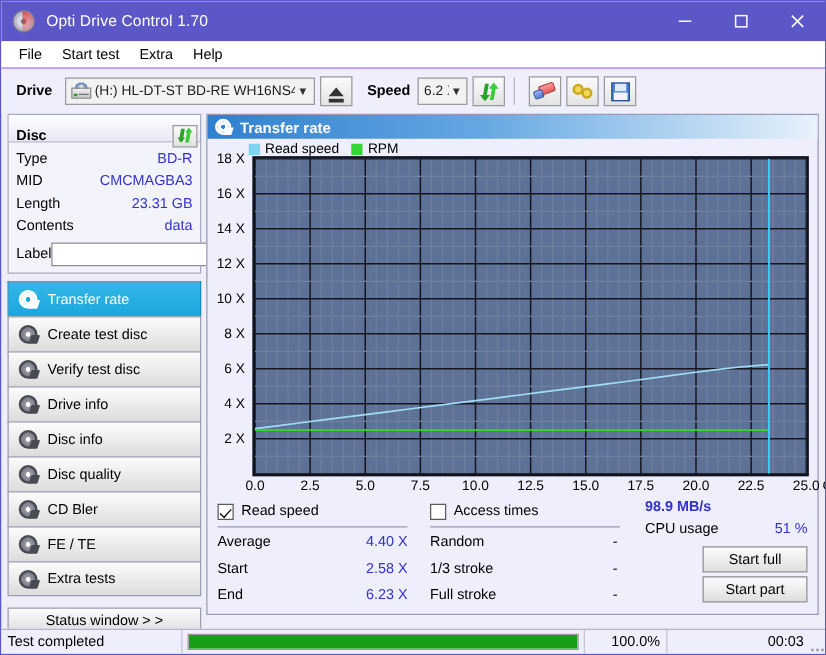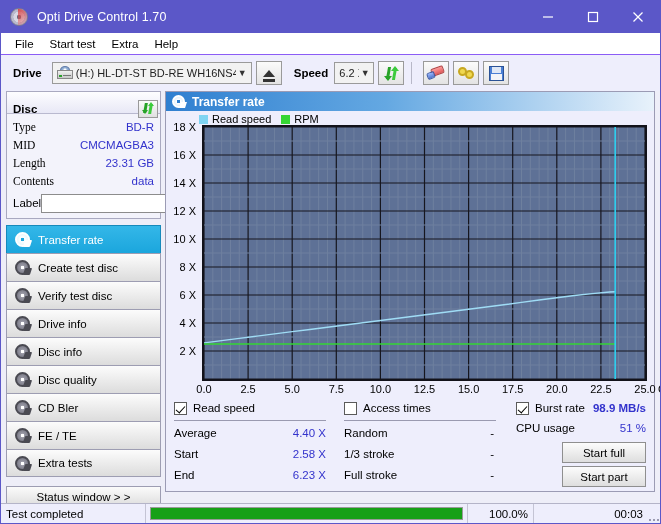--- a/index.html
+++ b/index.html
@@ -204,21 +204,21 @@
     width: 20px; height: 18px;
     background: linear-gradient(#fbfbfb, #e0e0e0);
     border: 1px solid #9a9a9a;
     display: flex; align-items: center; justify-content: center;
   }
   .disc-rows { padding: 4px 6px 5px 6px; }
   .drow {
     display: flex; justify-content: space-between;
     font-size: 11.5px; line-height: 16px; padding: 1px 0;
   }
-  .drow .k { color: #000; font-family: Liberation Serif, serif; }
+  .drow .k { color: #000; }
   .drow .v { color: #3333cc; }
   .label-row { display: flex; align-items: center; margin-top: 3px; }
   .label-row .k { width: 40px; font-size: 11.5px; }
   .label-input {
     flex: 1 1 auto; height: 19px;
     background: #ffffff; border: 1px solid #8c8c8c;
     margin-right: 4px;
   }
   .cd-btn {
     width: 22px; height: 20px;
@@ -747,24 +747,20 @@
               <span class="v dash">-</span>
             </div>
             <div class="srow">
               <span class="k">Full stroke</span>
               <span class="v dash">-</span>
             </div>
           </div>
 
           <div class="col col3">
             <div class="c3top">
-              <span class="cb-row">
-                <span class="cbox checked"></span>
-                <span class="cb-label">Burst rate</span>
-              </span>
               <span class="c3val">98.9 MB/s</span>
             </div>
             <div class="c3row">
               <span class="k">CPU usage</span>
               <span class="v">51 %</span>
             </div>
             <div class="act-btn">Start full</div>
             <div class="act-btn">Start part</div>
           </div>
         </div>

